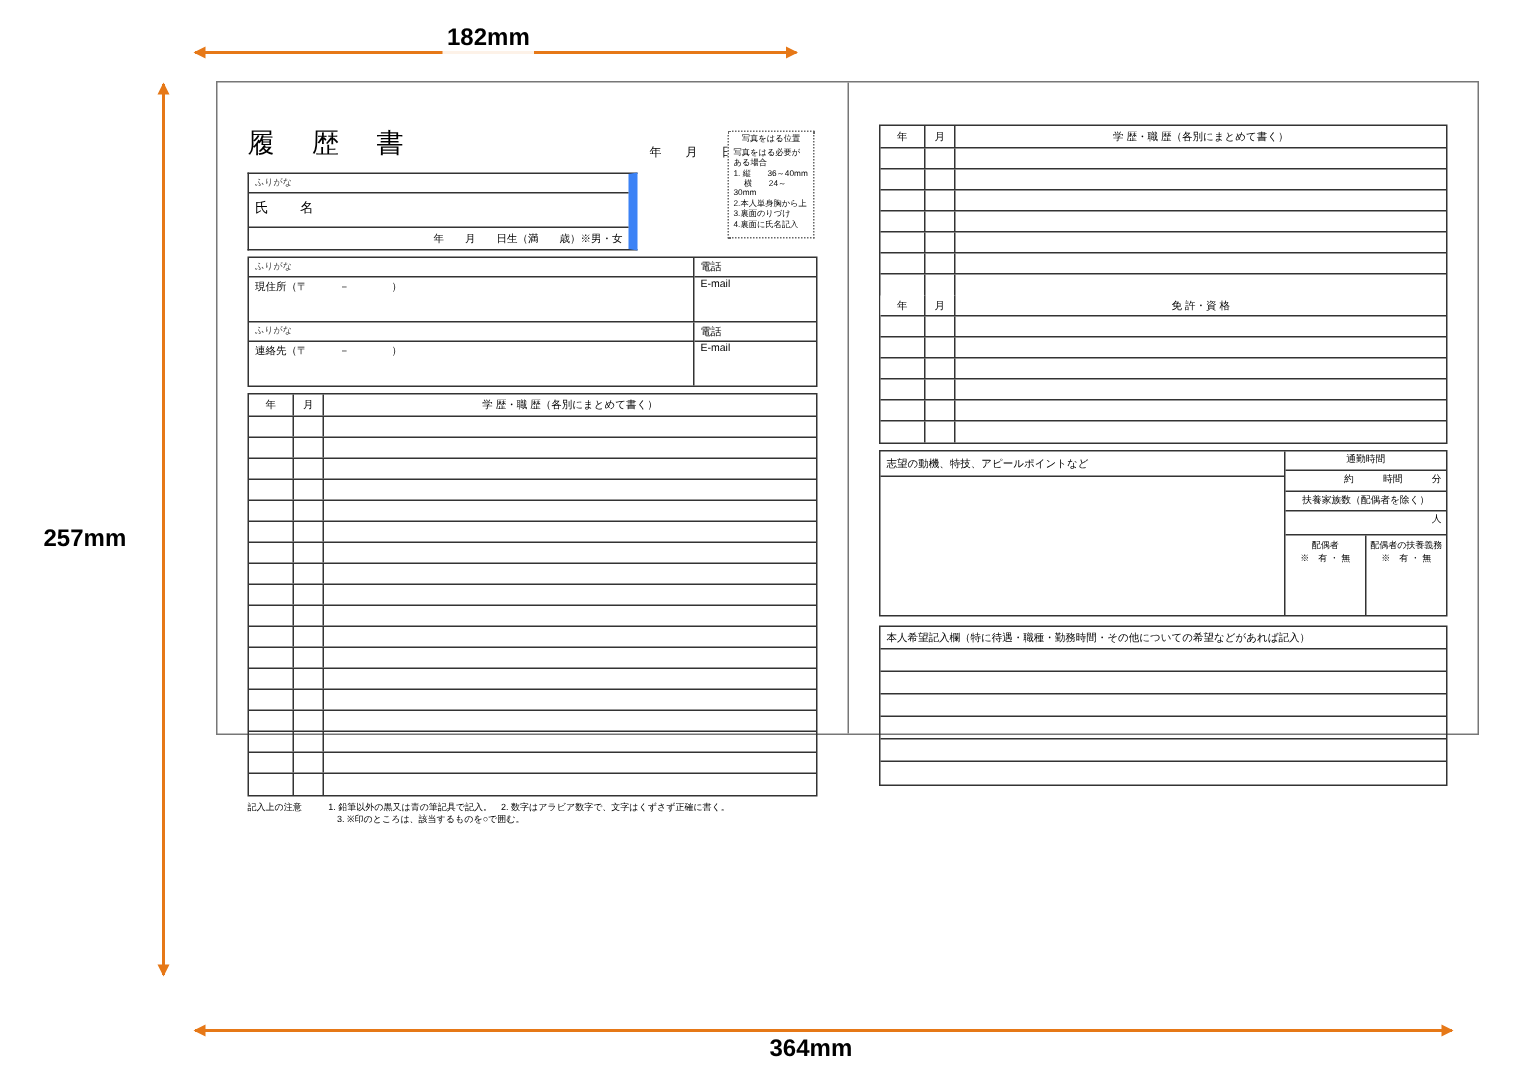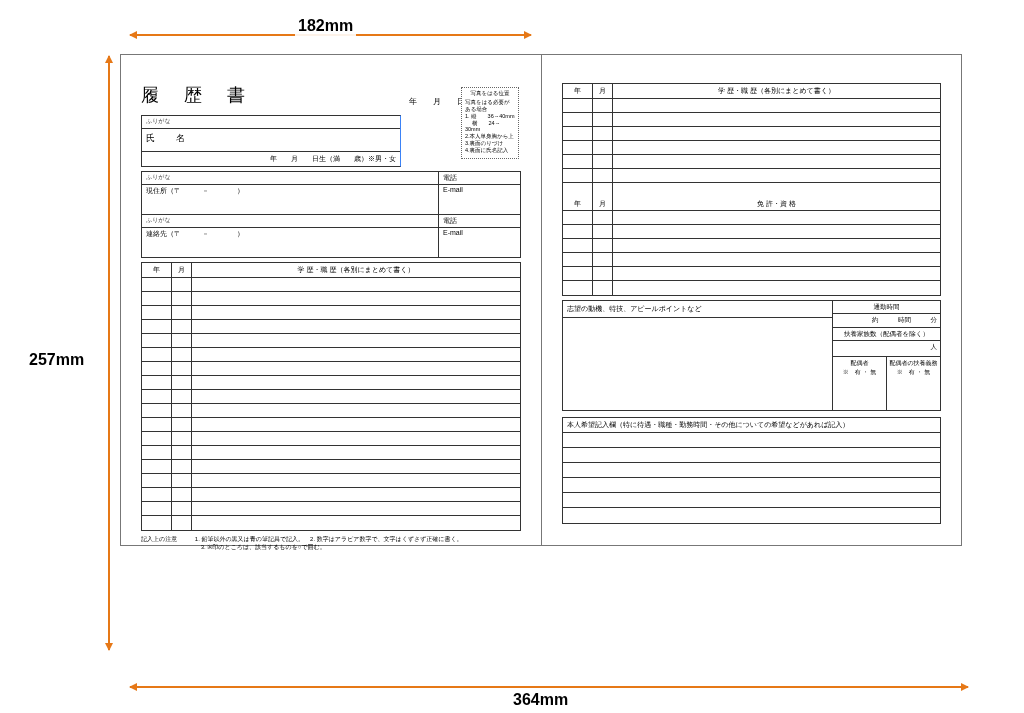--- a/index.html
+++ b/index.html
@@ -62,22 +62,22 @@
     .dim-label {
       position: absolute;
       font-size: 16px;
       font-weight: 600;
       color: #000;
       background: rgba(255,255,255,0.9);
       padding: 1px 3px;
     }
     .sheet-frame {
       position: absolute;
-      left: 120px; top: 54px;
-      width: 842px; height: 492px;
+      left: 144px; top: 54px;
+      width: 842px; height: 436px;
       border: 1px solid #777;
       background: #fff;
       display: flex;
     }
     .page {
       width: 50%;
       padding: 28px 20px 18px 20px;
       position: relative;
     }
     .page + .page { border-left: 1px solid #777; }
@@ -137,21 +137,21 @@
     .mr-cell { border-bottom:1px solid #333; padding:2px 3px; font-size:6.5px; text-align:center; line-height:1.3; }
     .mr-cell:last-child { border-bottom:none; }
     .mr-half { display:flex; flex:1; }
     .mr-half > div { flex:1; padding:2px 2px; font-size:6px; text-align:center; }
     .mr-half > div:first-child { border-right:1px solid #333; }
     .wish-box { border:1px solid #333; }
     .wish-head { font-size:7px; padding:2px 4px; border-bottom:1px solid #333; }
     .wish-rows .wr { border-bottom:1px solid #333; height:15px; }
     .wish-rows .wr:last-child { border-bottom:none; }
     .brow { display:flex; align-items:center; border-top:1px solid #333; padding:2px 4px; font-size:7px; gap:2px; }
-    .bname { width:260px; border-right:1px solid #3b82f6; }
+    .bname { width:260px; border-right:6px solid #3b82f6; }
   </style>
 </head>
 <body>
 
 <div class="arrow-h" style="left:130px; top:34px; width:401px;"></div>
 <div class="dim-label" style="left:295px; top:16px;">182mm</div>
 
 <div class="arrow-h" style="left:130px; top:686px; width:838px;"></div>
 <div class="dim-label" style="left:510px; top:690px;">364mm</div>
 

